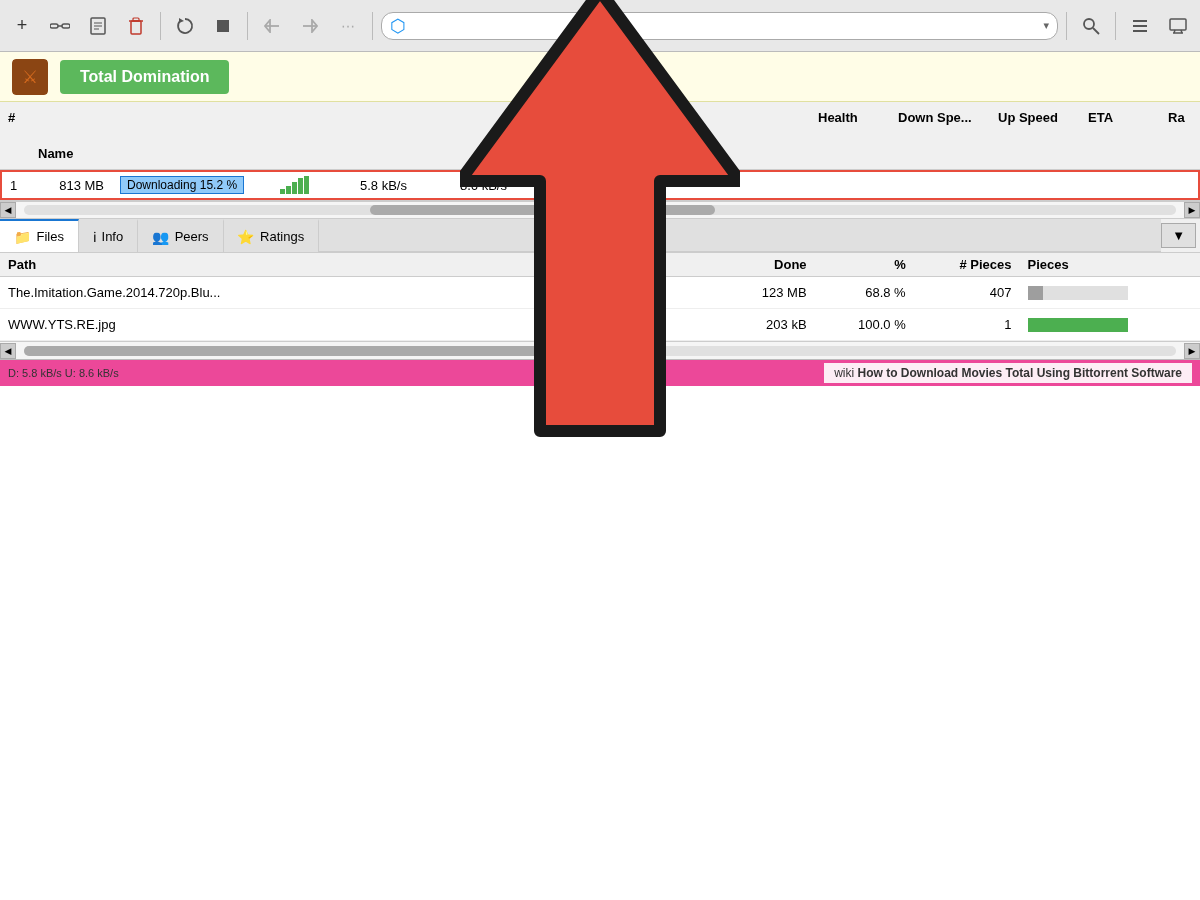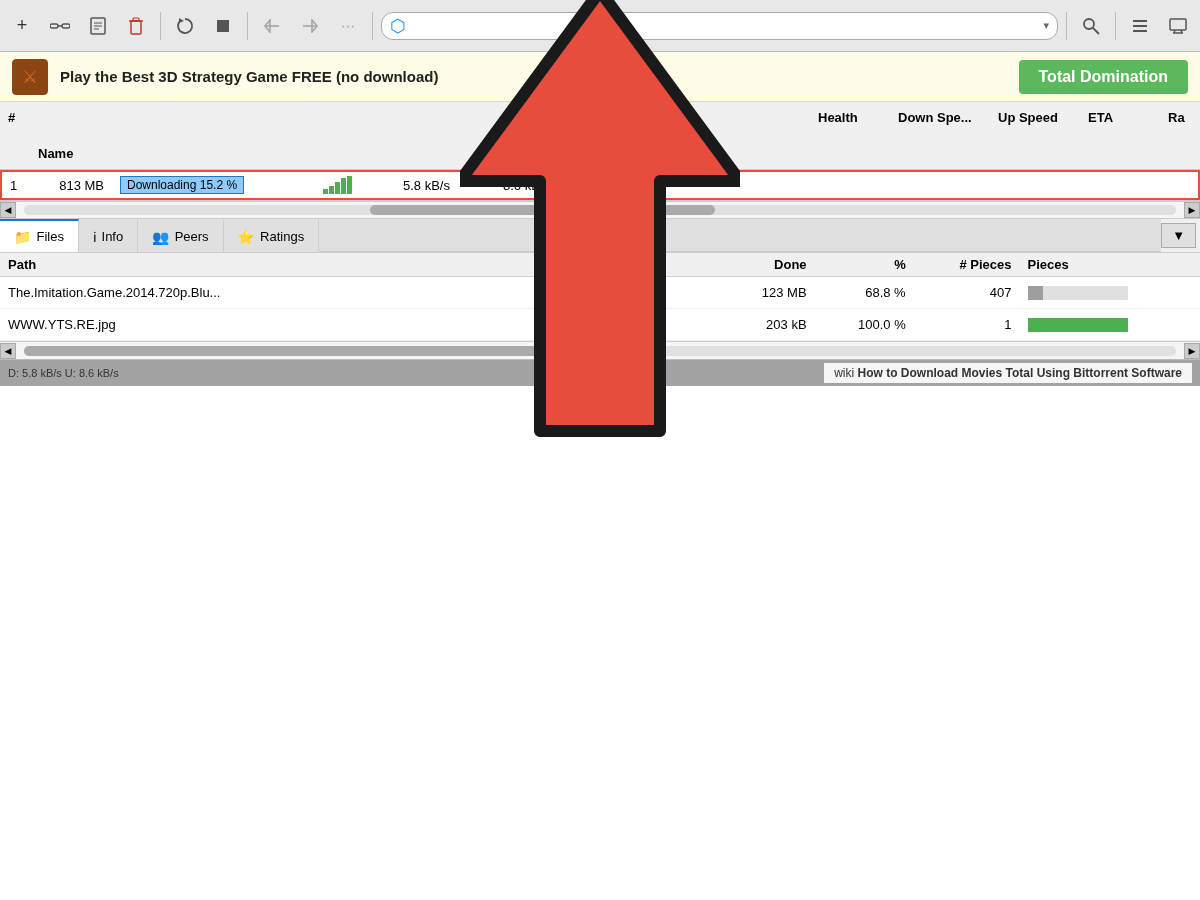--- a/index.html
+++ b/index.html
@@ -41,21 +41,21 @@
       display: flex; background: #f0f0f0; border-bottom: 1px solid #ccc;
       padding: 4px 0; font-weight: bold; font-size: 13px;
     }
     .torrent-header .col, .torrent-row .col {
       padding: 4px 8px; white-space: nowrap; overflow: hidden;
     }
     .col-num { width: 30px; }
     .col-name { flex: 1; min-width: 200px; margin-top: 36px; }
     .col-size { width: 80px; text-align: right; }
     .col-status { width: 160px; }
-    .col-health { width: 80px; margin-left: 43px; }
+    .col-health { width: 80px; }
     .col-downspeed { width: 100px; }
     .col-upspeed { width: 90px; }
     .col-eta { width: 80px; }
     .col-ra { width: 40px; }
 
     .torrent-row {
       display: flex; align-items: center;
       border: 2px solid #e74c3c; background: #fff;
     }
 
@@ -231,21 +231,20 @@
   </button>
 </div>
 
 <div class="ad-banner">
   <div class="ad-icon">
     <svg width="36" height="36" viewBox="0 0 36 36">
         <rect width="36" height="36" rx="4" fill="#8B4513"></rect>
         <text x="18" y="24" text-anchor="middle" font-size="18" fill="#D2691E">⚔</text>
       </svg>
   </div>
-  <span class="ad-text">Play the Best 3D Strategy Game FREE (no download)</span>
   <button class="ad-btn">Total Domination</button>
 </div>
 
 <div class="main-container">
 
   <div class="torrent-section">
     <div class="torrent-header">
       <div class="col col-num">#</div>
       <div class="col col-name">Name</div>
       <div class="col col-size">Size</div>
@@ -360,19 +359,19 @@
       <div class="hscroll-left">◀</div>
       <div class="hscroll-track">
         <div class="hscroll-thumb" style="left:0; width:50%;"></div>
       </div>
       <div class="hscroll-right">▶</div>
     </div>
   </div>
 
 </div>
 
-<div style="display:flex; background:#a3a3a3; border-top:1px solid #bbb; padding:3px 8px; align-items:center; justify-content:space-between; font-size:11px; color:#333;">
+<div style="display:flex; background:#ec4899; border-top:1px solid #bbb; padding:3px 8px; align-items:center; justify-content:space-between; font-size:11px; color:#333;">
   <span>D: 5.8 kB/s U: 8.6 kB/s</span>
   <div class="wiki-footer" style="position:static; border:none;">
     <span>wiki</span>
     <strong>How to Download Movies Total Using Bittorrent Software</strong>
   </div>
 </div>
 
 </body></html>

